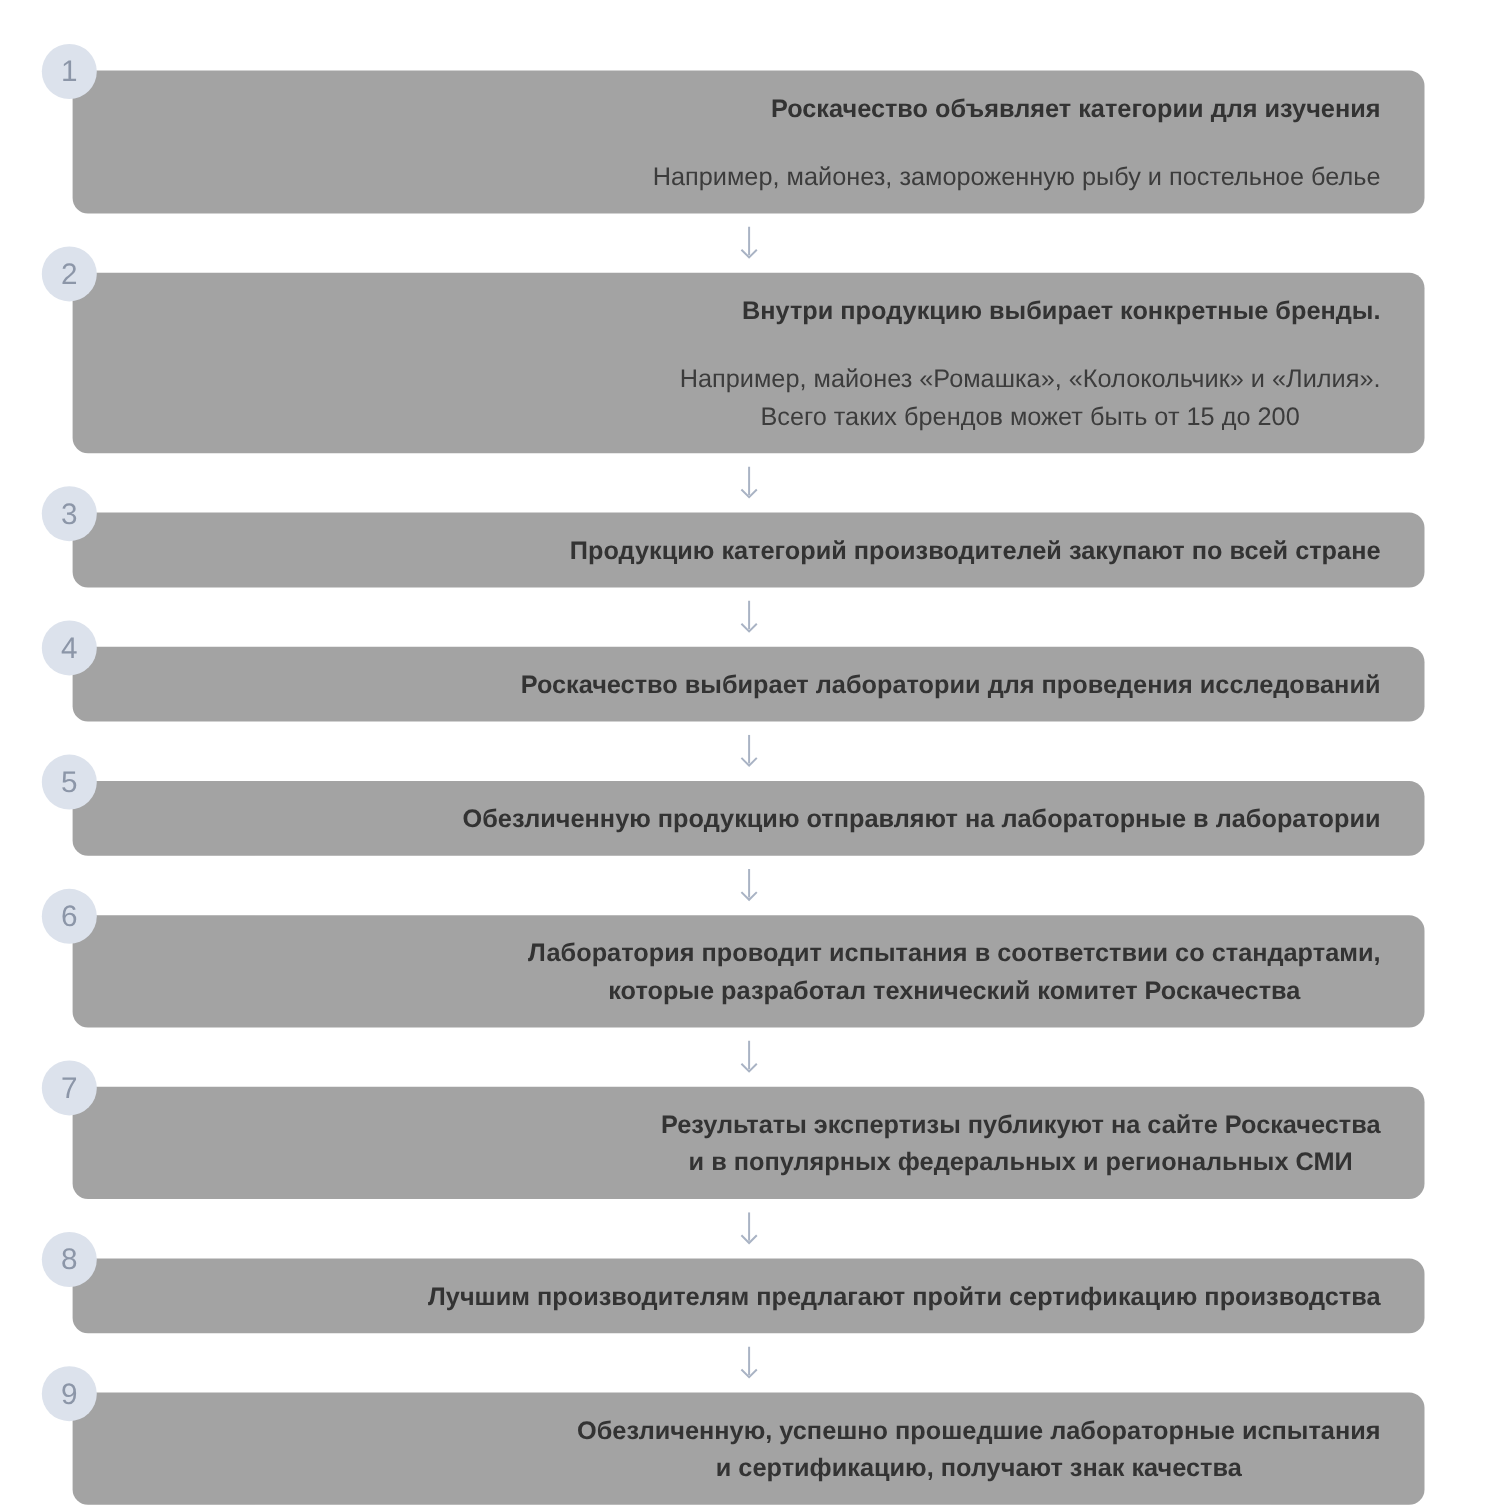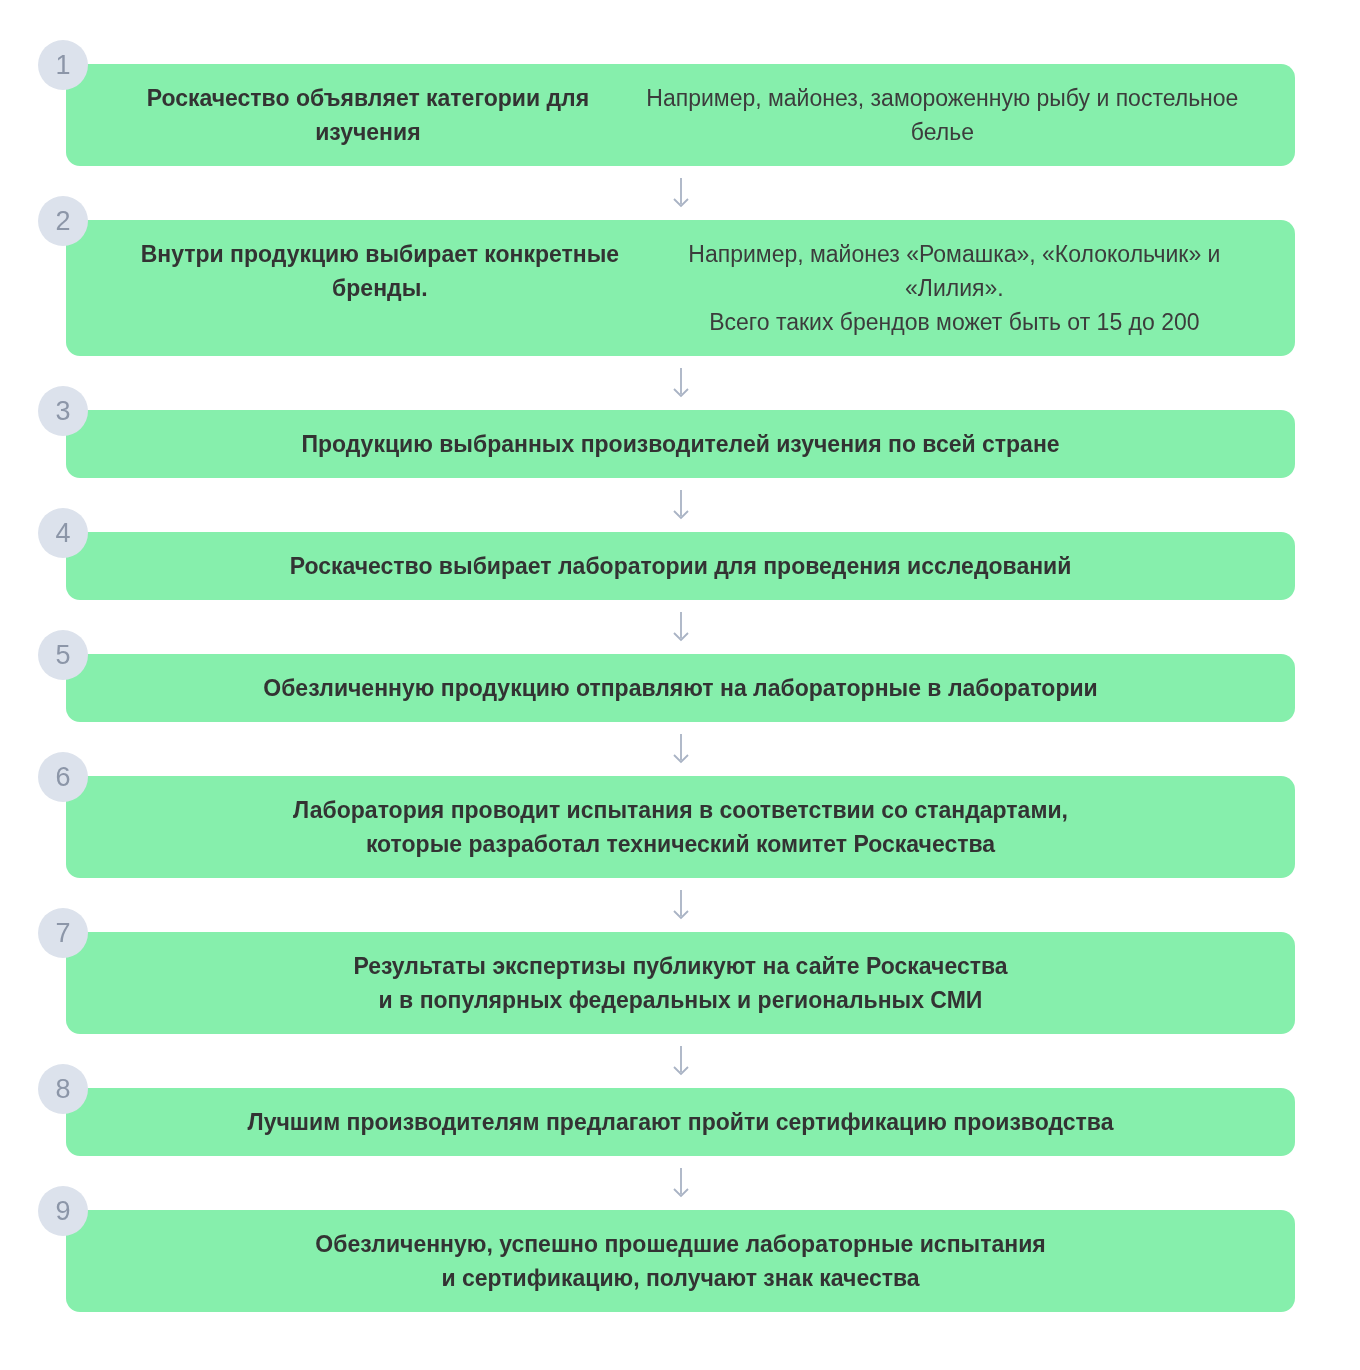--- a/index.html
+++ b/index.html
@@ -17,41 +17,44 @@
   .canvas {
     box-sizing: border-box;
     width: 1360px;
     padding: 64px 65px 40px 66px;
   }
   .step {
     position: relative;
   }
   .card {
     box-sizing: border-box;
-    background: #86efac;
+    background: #a3a3a3;
     border-radius: 14px;
     padding: 17px 40px;
     text-align: center;
     min-height: 68px;
     display: flex;
+    flex-direction: column;
     justify-content: center;
+    align-items: flex-end;
   }
   .title {
     font-weight: bold;
     font-size: 23px;
     line-height: 34px;
     color: #333333;
     white-space: pre-line;
   }
   .subtitle {
     font-weight: normal;
     font-size: 23px;
     line-height: 34px;
     color: #3c3c3c;
     white-space: pre-line;
+    margin-top: 28px;
   }
   .badge {
     position: absolute;
     left: -28px;
     top: -24px;
     width: 50px;
     height: 50px;
     border-radius: 50%;
     background: #dce2ec;
     color: #8c96a8;
@@ -103,21 +106,21 @@
   <div class="arrow-wrap">
     <svg width="22" height="30" viewBox="0 0 22 30" fill="none" xmlns="http://www.w3.org/2000/svg">
       <line x1="11" y1="0" x2="11" y2="26" stroke="#a9b3c4" stroke-width="1.8"></line>
       <polyline points="4,21 11,28 18,21" fill="none" stroke="#a9b3c4" stroke-width="1.8"></polyline>
     </svg>
   </div>
 
   <div class="step">
     <div class="badge">3</div>
     <div class="card">
-      <div class="title">Продукцию выбранных производителей изучения по всей стране</div>
+      <div class="title">Продукцию категорий производителей закупают по всей стране</div>
     </div>
   </div>
 
   <div class="arrow-wrap">
     <svg width="22" height="30" viewBox="0 0 22 30" fill="none" xmlns="http://www.w3.org/2000/svg">
       <line x1="11" y1="0" x2="11" y2="26" stroke="#a9b3c4" stroke-width="1.8"></line>
       <polyline points="4,21 11,28 18,21" fill="none" stroke="#a9b3c4" stroke-width="1.8"></polyline>
     </svg>
   </div>
 

